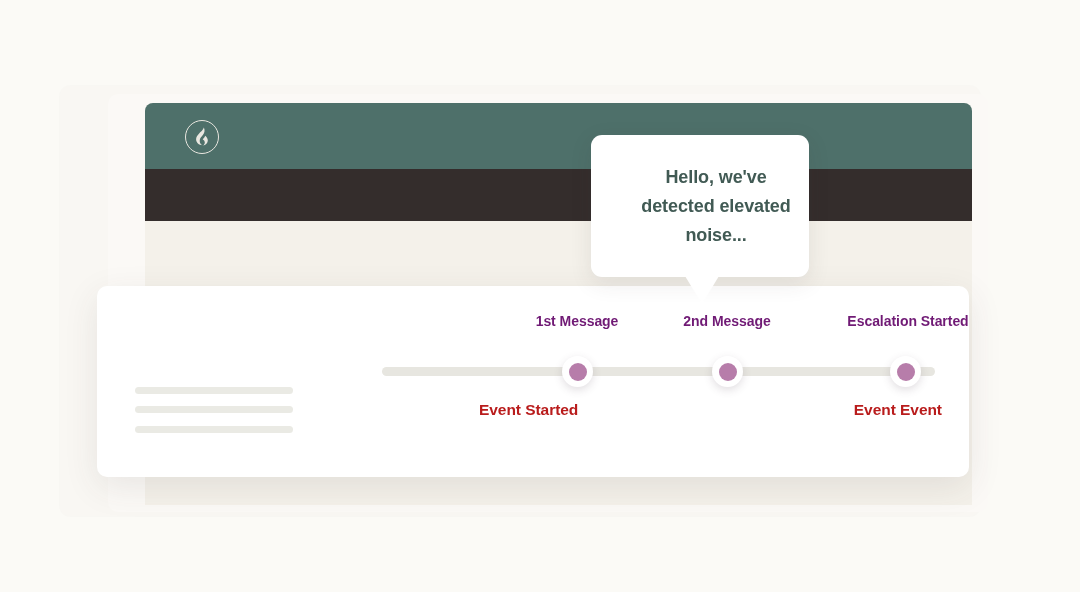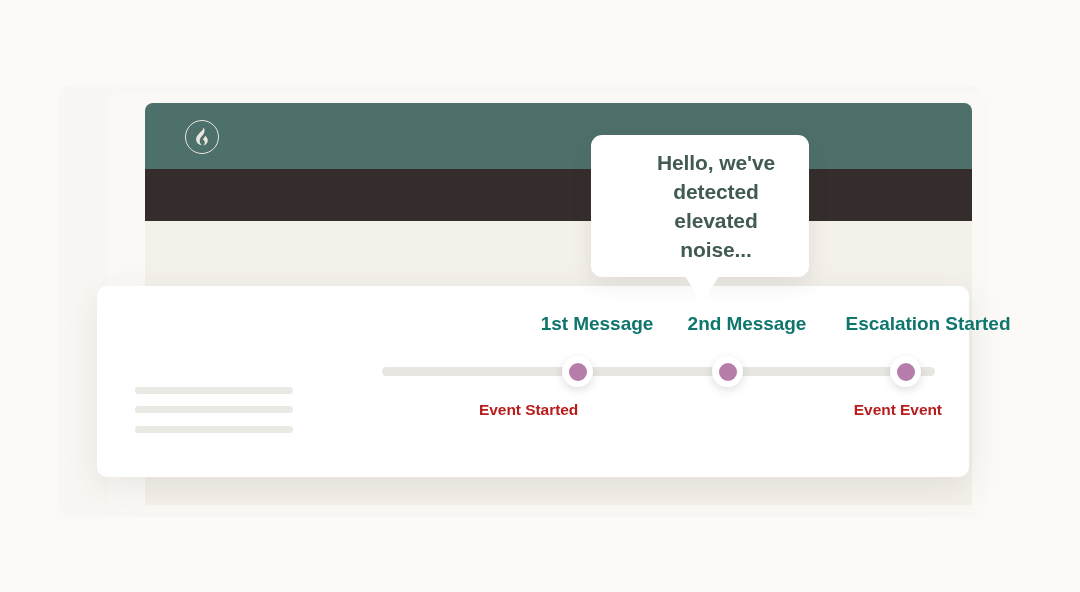--- a/index.html
+++ b/index.html
@@ -119,21 +119,21 @@
     background: #ffffff;
     border-radius: 11px;
     box-shadow: 0 6px 22px rgba(60,50,45,0.10);
     display: flex;
     align-items: center;
     justify-content: center;
     z-index: 30;
   }
   .bubble-text {
     color: #415a54;
-    font-size: 21px;
+    font-size: 18px;
     font-weight: bold;
     line-height: 29px;
     text-align: center;
     letter-spacing: -0.1px;
     padding: 0 14px;
     margin-left: 32px;
   }
   .bubble-tail {
     position: absolute;
     left: 685px;
@@ -229,27 +229,26 @@
   .node i {
     display: block;
     width: 18px;
     height: 18px;
     border-radius: 50%;
     background: #b77daa;
   }
   .node-label {
     position: absolute;
     top: 27px;
-    color: #0f766e;
-    font-size: 19px;
+    color: #701a75;
+    font-size: 14px;
     font-weight: bold;
     white-space: nowrap;
     transform: translateX(-50%);
     letter-spacing: -0.05px;
-    margin-left: 20px;
   }
   .edge-label {
     position: absolute;
     top: 115px;
     color: #b91c1c;
     font-size: 15.5px;
     font-weight: bold;
     white-space: nowrap;
     letter-spacing: -0.05px;
   }

